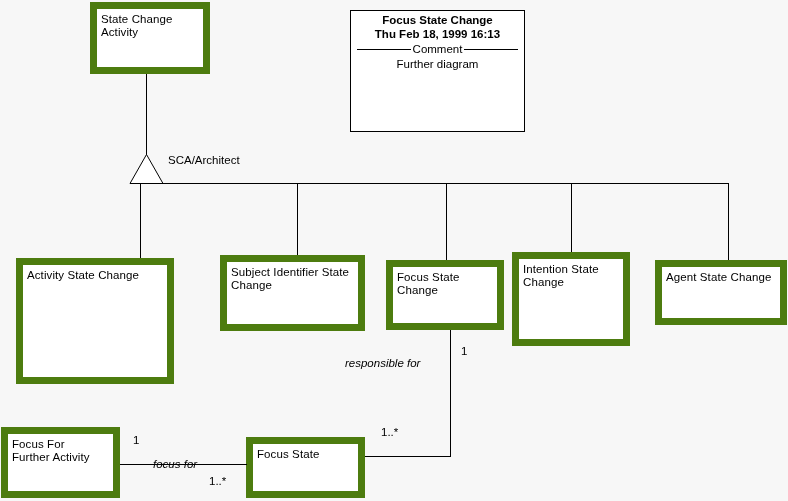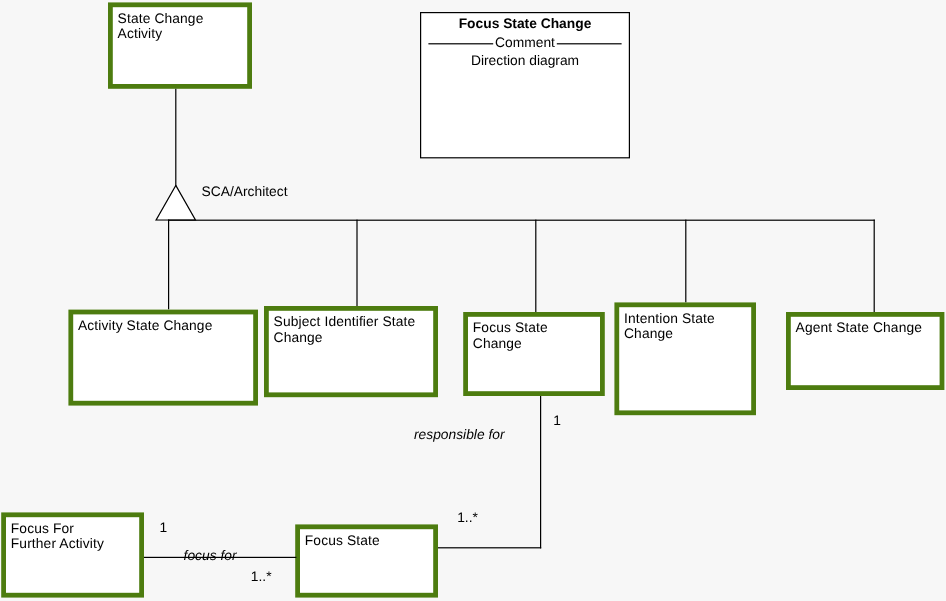--- a/index.html
+++ b/index.html
@@ -18,21 +18,21 @@
     width: 788px;
     height: 501px;
     background: #f7f7f7;
   }
 
   
   .uml-box {
     position: absolute;
     box-sizing: border-box;
     background: #ffffff;
-    border: 4px solid #4d7c0f;
+    border: 7px solid #4d7c0f;
     padding: 4px 4px 0 4px;
   }
   .uml-box .box-label {
     font-size: 11.5px;
     line-height: 13px;
     color: #000000;
     white-space: pre-line;
     letter-spacing: 0.1px;
   }
 
@@ -107,47 +107,48 @@
 
 <div id="canvas">
 
   <div class="uml-box" style="left:90px; top:2px; width:120px; height:72px;">
     <div class="box-label">State Change
 Activity</div>
   </div>
 
   <div class="title-box" style="left:350px; top:10px; width:175px; height:122px;">
     <div class="t-line">Focus State Change</div>
+    <div class="t-line">Thu Feb 18, 1999  16:13</div>
     <div class="comment-sep">
       <div class="rule"></div>
       <div class="cap">Comment</div>
       <div class="rule"></div>
     </div>
-    <div class="comment-body">Direction diagram</div>
+    <div class="comment-body">Further diagram</div>
   </div>
 
   <div class="vline" style="left:146px; top:74px; height:81px;"></div>
 
   <div class="tri" style="left:129px; top:154px;">
     <svg width="35" height="30" viewBox="0 0 35 30">
       <polygon points="17.5,0.5 34,29.5 1,29.5" fill="#ffffff" stroke="#000000" stroke-width="1"></polygon>
     </svg>
   </div>
 
   <div class="lbl" style="left:168px; top:154px;">SCA/Architect</div>
 
   <div class="hline" style="left:140px; top:183px; width:589px;"></div>
 
   <div class="vline" style="left:140px; top:183px; height:75px;"></div>
   <div class="vline" style="left:297px; top:183px; height:72px;"></div>
   <div class="vline" style="left:446px; top:183px; height:77px;"></div>
   <div class="vline" style="left:571px; top:183px; height:73px;"></div>
   <div class="vline" style="left:728px; top:183px; height:77px;"></div>
 
-  <div class="uml-box" style="left:16px; top:258px; width:158px; height:80px;margin-left:41px;">
+  <div class="uml-box" style="left:16px; top:258px; width:158px; height:126px;">
     <div class="box-label">Activity State Change</div>
   </div>
 
   <div class="uml-box" style="left:220px; top:255px; width:145px; height:76px;">
     <div class="box-label">Subject Identifier State
 Change</div>
   </div>
 
   <div class="uml-box" style="left:386px; top:260px; width:118px; height:70px;">
     <div class="box-label">Focus State

